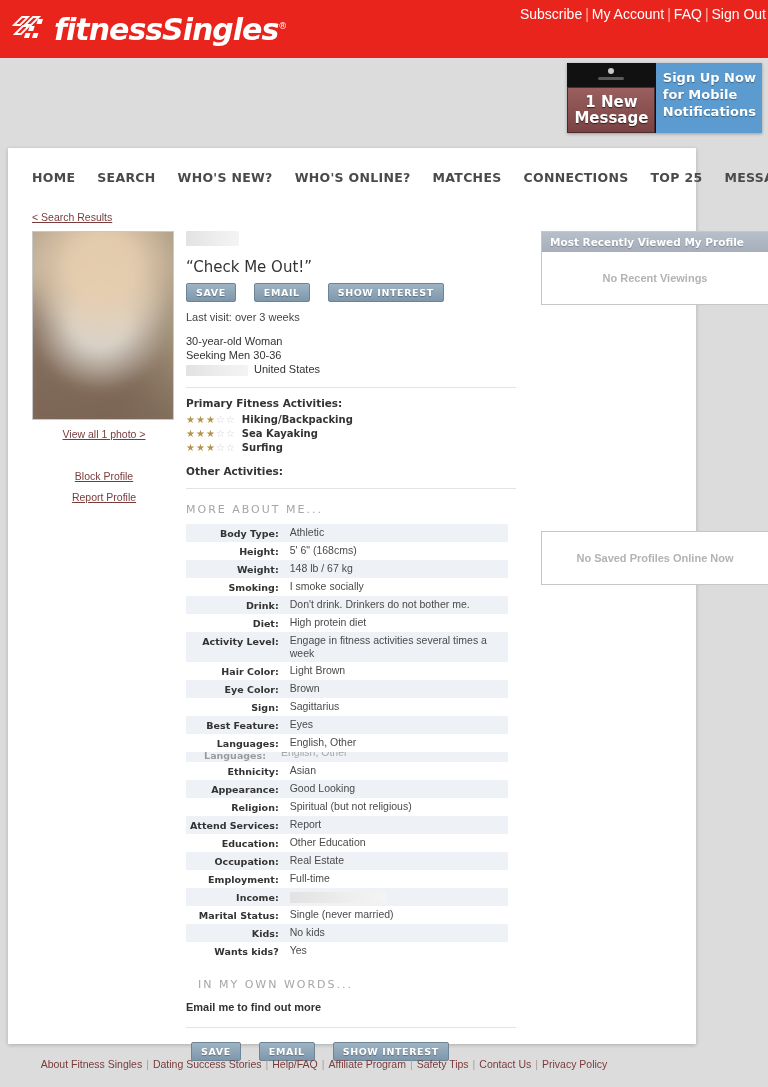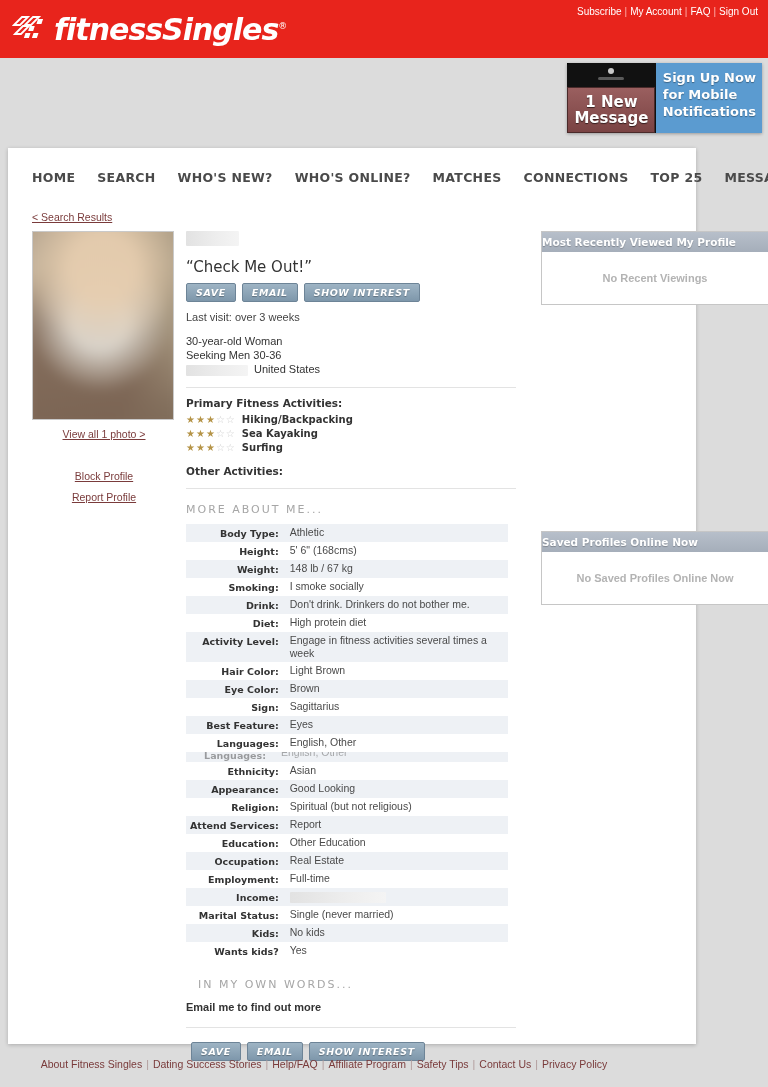--- a/index.html
+++ b/index.html
@@ -46,24 +46,24 @@
     position: relative;
   }
   .logo-text .reg {
     font-size: 9px;
     vertical-align: super;
     font-style: normal;
     font-weight: normal;
   }
   .util-nav {
     position: absolute;
-    right: 10px;
+    right: 2px;
     top: 6px;
     color: #fff;
-    font-size: 10px;
+    font-size: 14px;
   }
   .util-nav a {
     color: #ffffff;
     text-decoration: none;
   }
   .util-nav .sep {
     color: #ffb3ae;
     margin: 0 3px;
   }
 
@@ -238,21 +238,21 @@
     vertical-align: middle;
   }
   .name-redact { width: 53px; height: 15px; }
   .tagline {
     font-family: "DejaVu Sans", sans-serif;
     font-size: 15px;
     color: #333;
     margin: 12px 0 7px 0;
   }
 
-  .btn-row { display: flex; gap: 6px; font-style: italic; }
+  .btn-row { display: flex; gap: 18px; }
   .btn {
     display: inline-block;
     background: linear-gradient(#9eb4c4, #7e97ab);
     border: 1px solid #6d8497;
     border-radius: 2px;
     color: #ffffff;
     font-family: "DejaVu Sans", sans-serif;
     font-size: 9.5px;
     font-weight: bold;
     letter-spacing: .6px;
@@ -367,21 +367,21 @@
     border: 1px solid #c6c6c6;
     background: #fff;
     box-sizing: border-box;
   }
   .panel-head {
     background: linear-gradient(#b7bfca, #a5aeba);
     color: #ffffff;
     font-family: "DejaVu Sans", sans-serif;
     font-weight: bold;
     font-size: 10.5px;
-    padding: 4px 0 4px 0;
+    padding: 4px 0 4px 8px;
     text-shadow: 0 1px 1px rgba(0,0,0,.25);
   }
   .panel-body {
     height: 52px;
     display: flex;
     align-items: center;
     justify-content: center;
     color: #b3b3b3;
     font-size: 11px;
     font-weight: bold;
@@ -641,21 +641,20 @@
       </div>
     </div>
 
     <div class="col-side">
       <div class="panel">
         <div class="panel-head">Most Recently Viewed My Profile</div>
         <div class="panel-body">No Recent Viewings</div>
       </div>
       <div class="panel-gap"></div>
       <div class="panel">
-        <div class="panel-head">Saved Profiles Online Now</div>
         <div class="panel-body">No Saved Profiles Online Now</div>
       </div>
     </div>
 
   </div>
 </div>
 
 <div class="footer">
   <a href="#">About Fitness Singles</a><span class="sep">|</span><a href="#">Dating Success Stories</a><span class="sep">|</span><a href="#">Help/FAQ</a><span class="sep">|</span><a href="#">Affiliate Program</a><span class="sep">|</span><a href="#">Safety Tips</a><span class="sep">|</span><a href="#">Contact Us</a><span class="sep">|</span><a href="#">Privacy Policy</a>
 </div>

